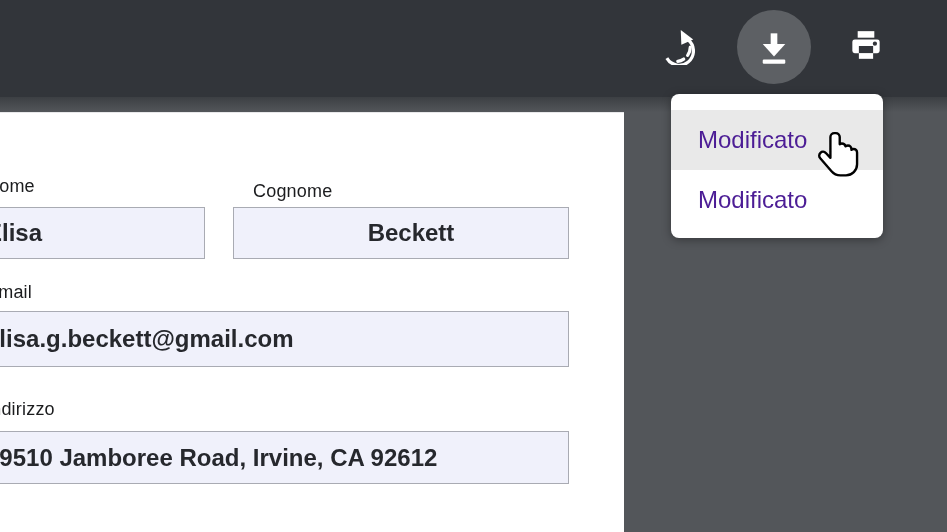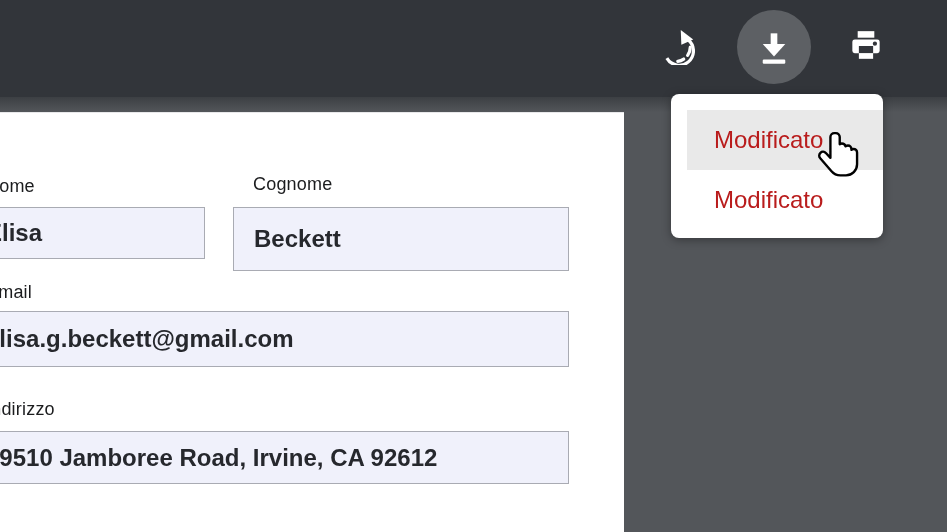--- a/index.html
+++ b/index.html
@@ -45,39 +45,39 @@
   }
   .field-box {
     position: absolute; background: #f0f1fb; border: 1px solid #a9abb3;
     display: flex; align-items: center; overflow: hidden;
   }
   .field-value {
     font-size: 24px; font-weight: bold; color: #26282d;
     padding-left: 20px; white-space: nowrap;
   }
   .lbl-nome     { left: 46px;  top: 62px; }
-  .lbl-cognome  { left: 313px; top: 60px; text-align: center; }
+  .lbl-cognome  { left: 313px; top: 67px; text-align: center; }
   .lbl-email    { left: 46px;  top: 168px; }
   .lbl-indirizzo{ left: 46px;  top: 285px; }
   .box-nome     { left: 25px;  top: 94px;  width: 240px; height: 52px; }
-  .box-cognome  { left: 293px; top: 94px;  width: 336px; height: 64px; }
+  .box-cognome  { left: 293px; top: 94px;  width: 336px; height: 52px; justify-content: center; }
   .box-email    { left: 25px;  top: 198px; width: 604px; height: 56px; }
   .box-indirizzo{ left: 25px;  top: 318px; width: 604px; height: 53px; }
 
   
   .menu {
     position: absolute; left: 671px; top: 94px; width: 212px;
     background: #ffffff; border-radius: 8px;
     box-shadow: 0 2px 10px rgba(0,0,0,.35);
     padding: 16px 0 8px 0; z-index: 4;
   }
   .menu-item {
     height: 60px; display: flex; align-items: center;
-    padding-left: 27px; font-size: 24px; color: #b91c1c;
-    cursor: pointer; white-space: nowrap; margin-left: 16px;
+    padding-left: 27px; font-size: 24px; color: #4c1d95;
+    cursor: pointer; white-space: nowrap;
   }
   .menu-item.highlighted { background: #e9e9e9; }
 
   
   .cursor { position: absolute; left: 812px; top: 129px; z-index: 5; pointer-events: none; }
 </style>
 </head>
 <body>
 
 <div class="screen">

